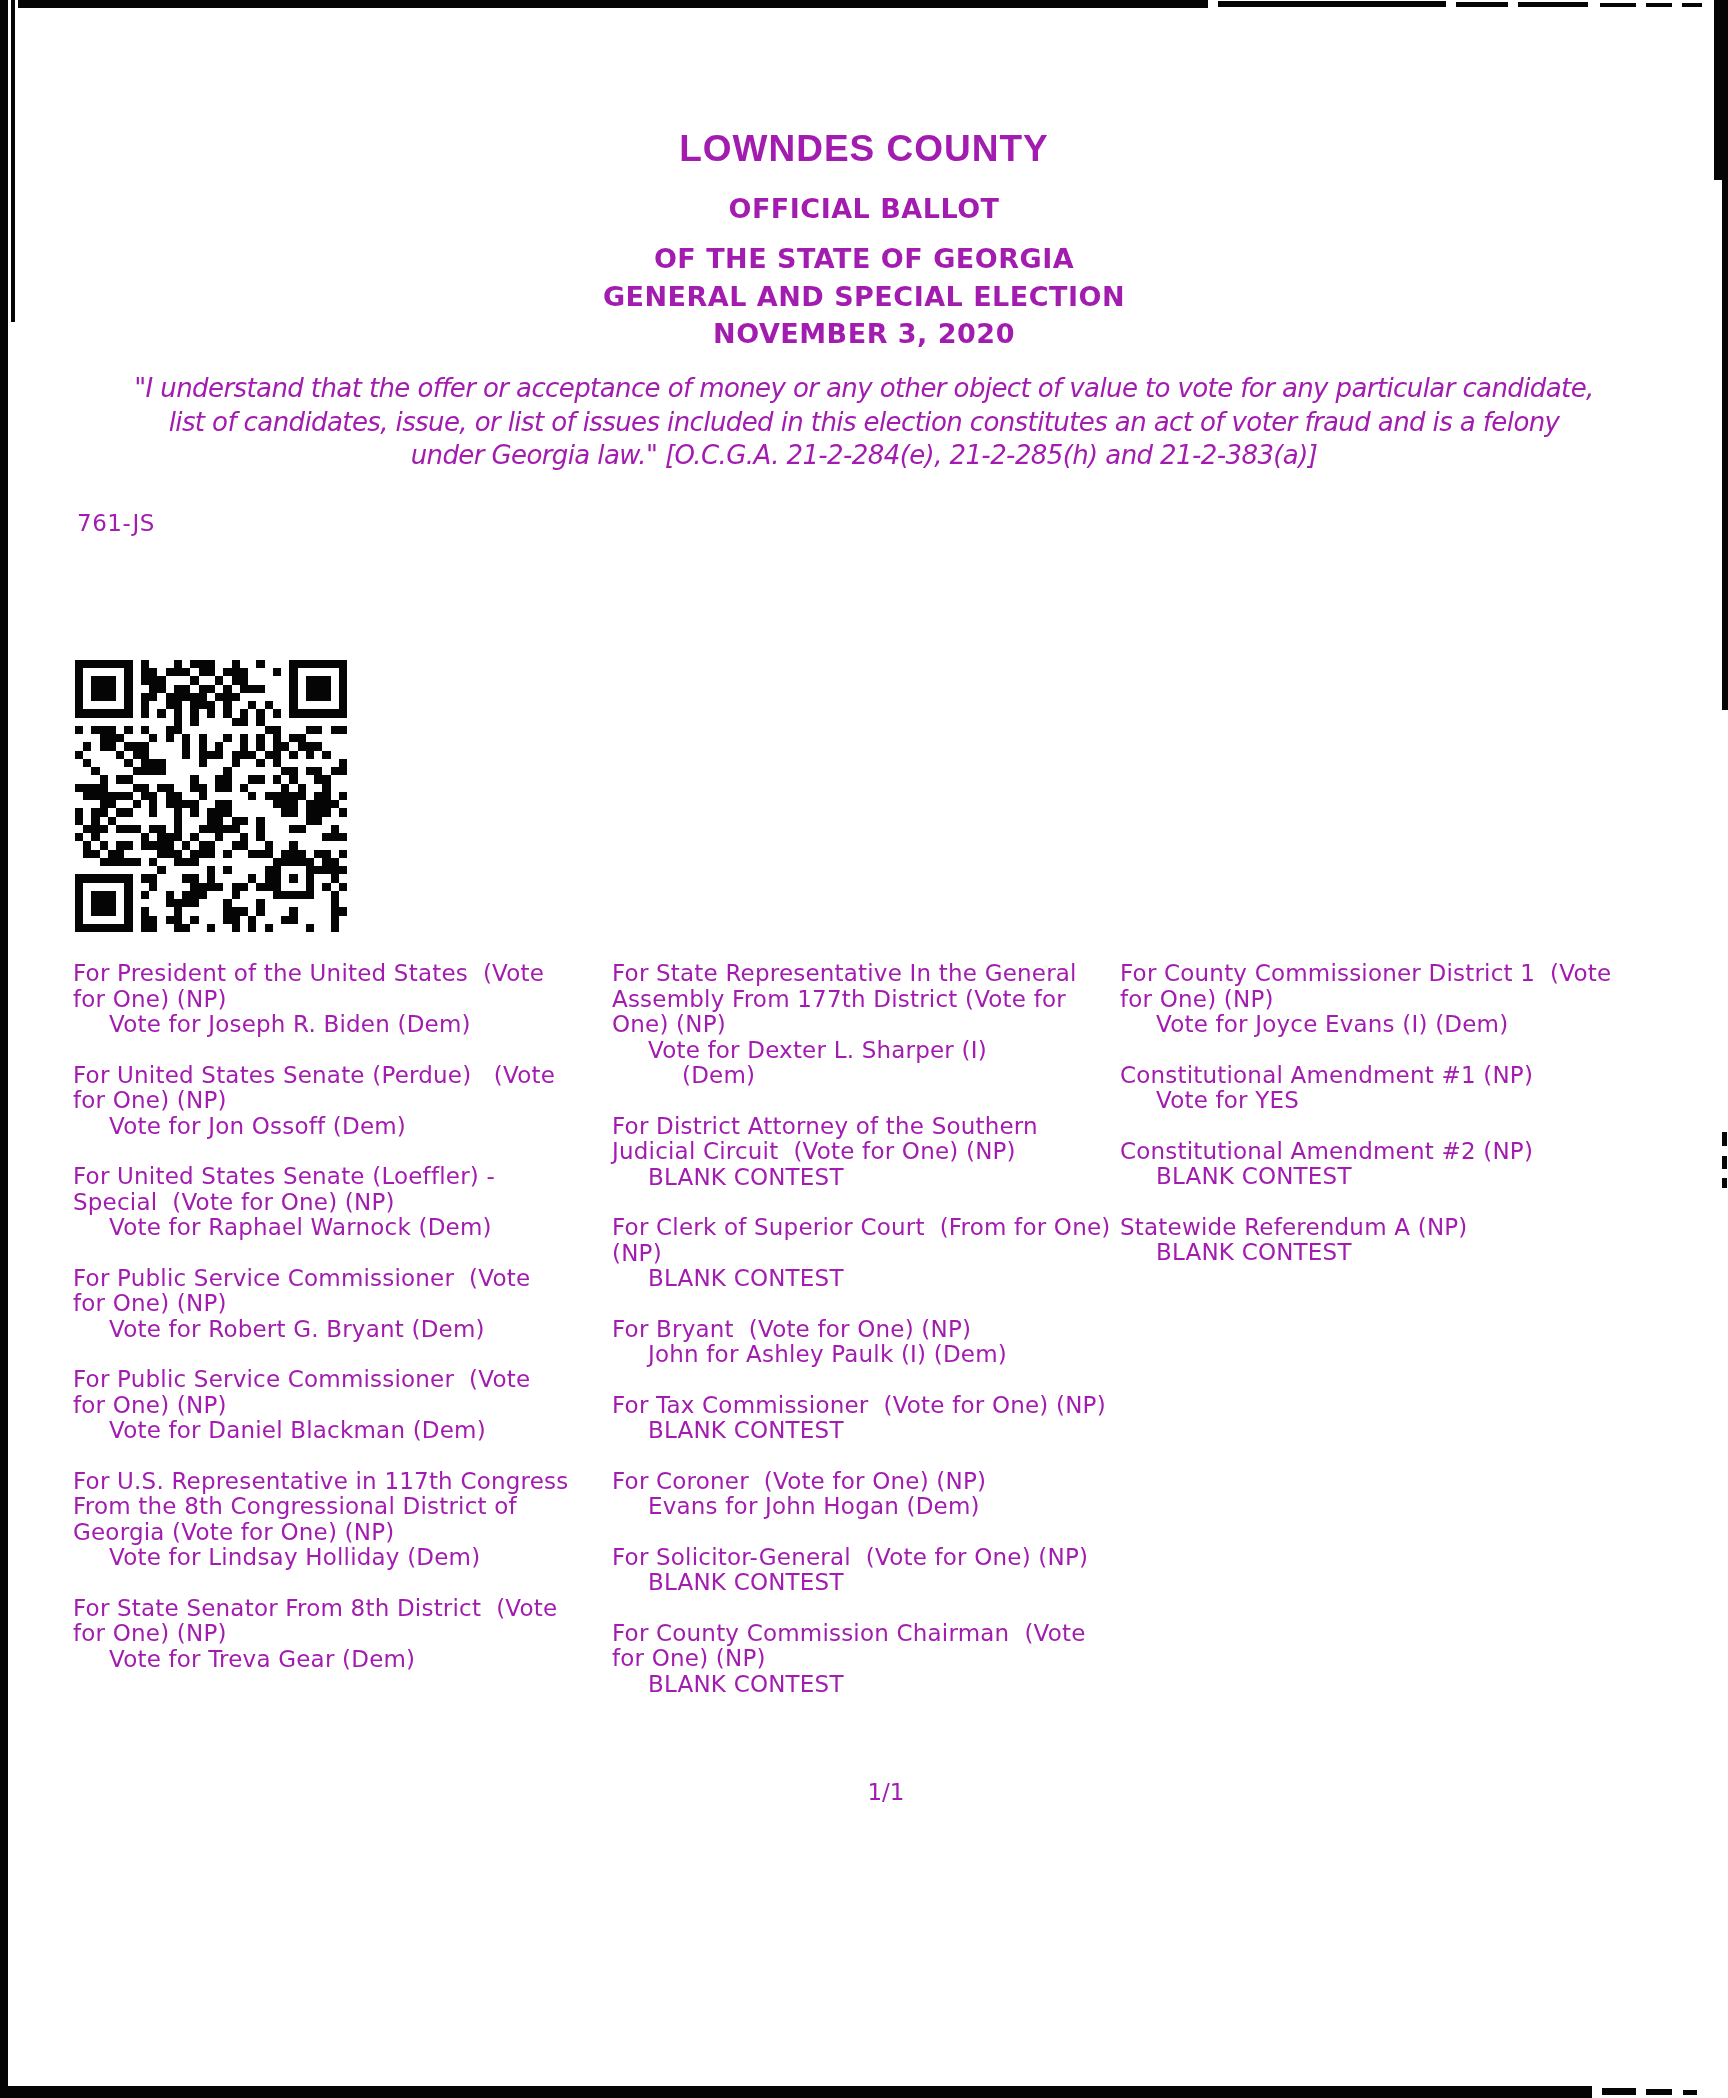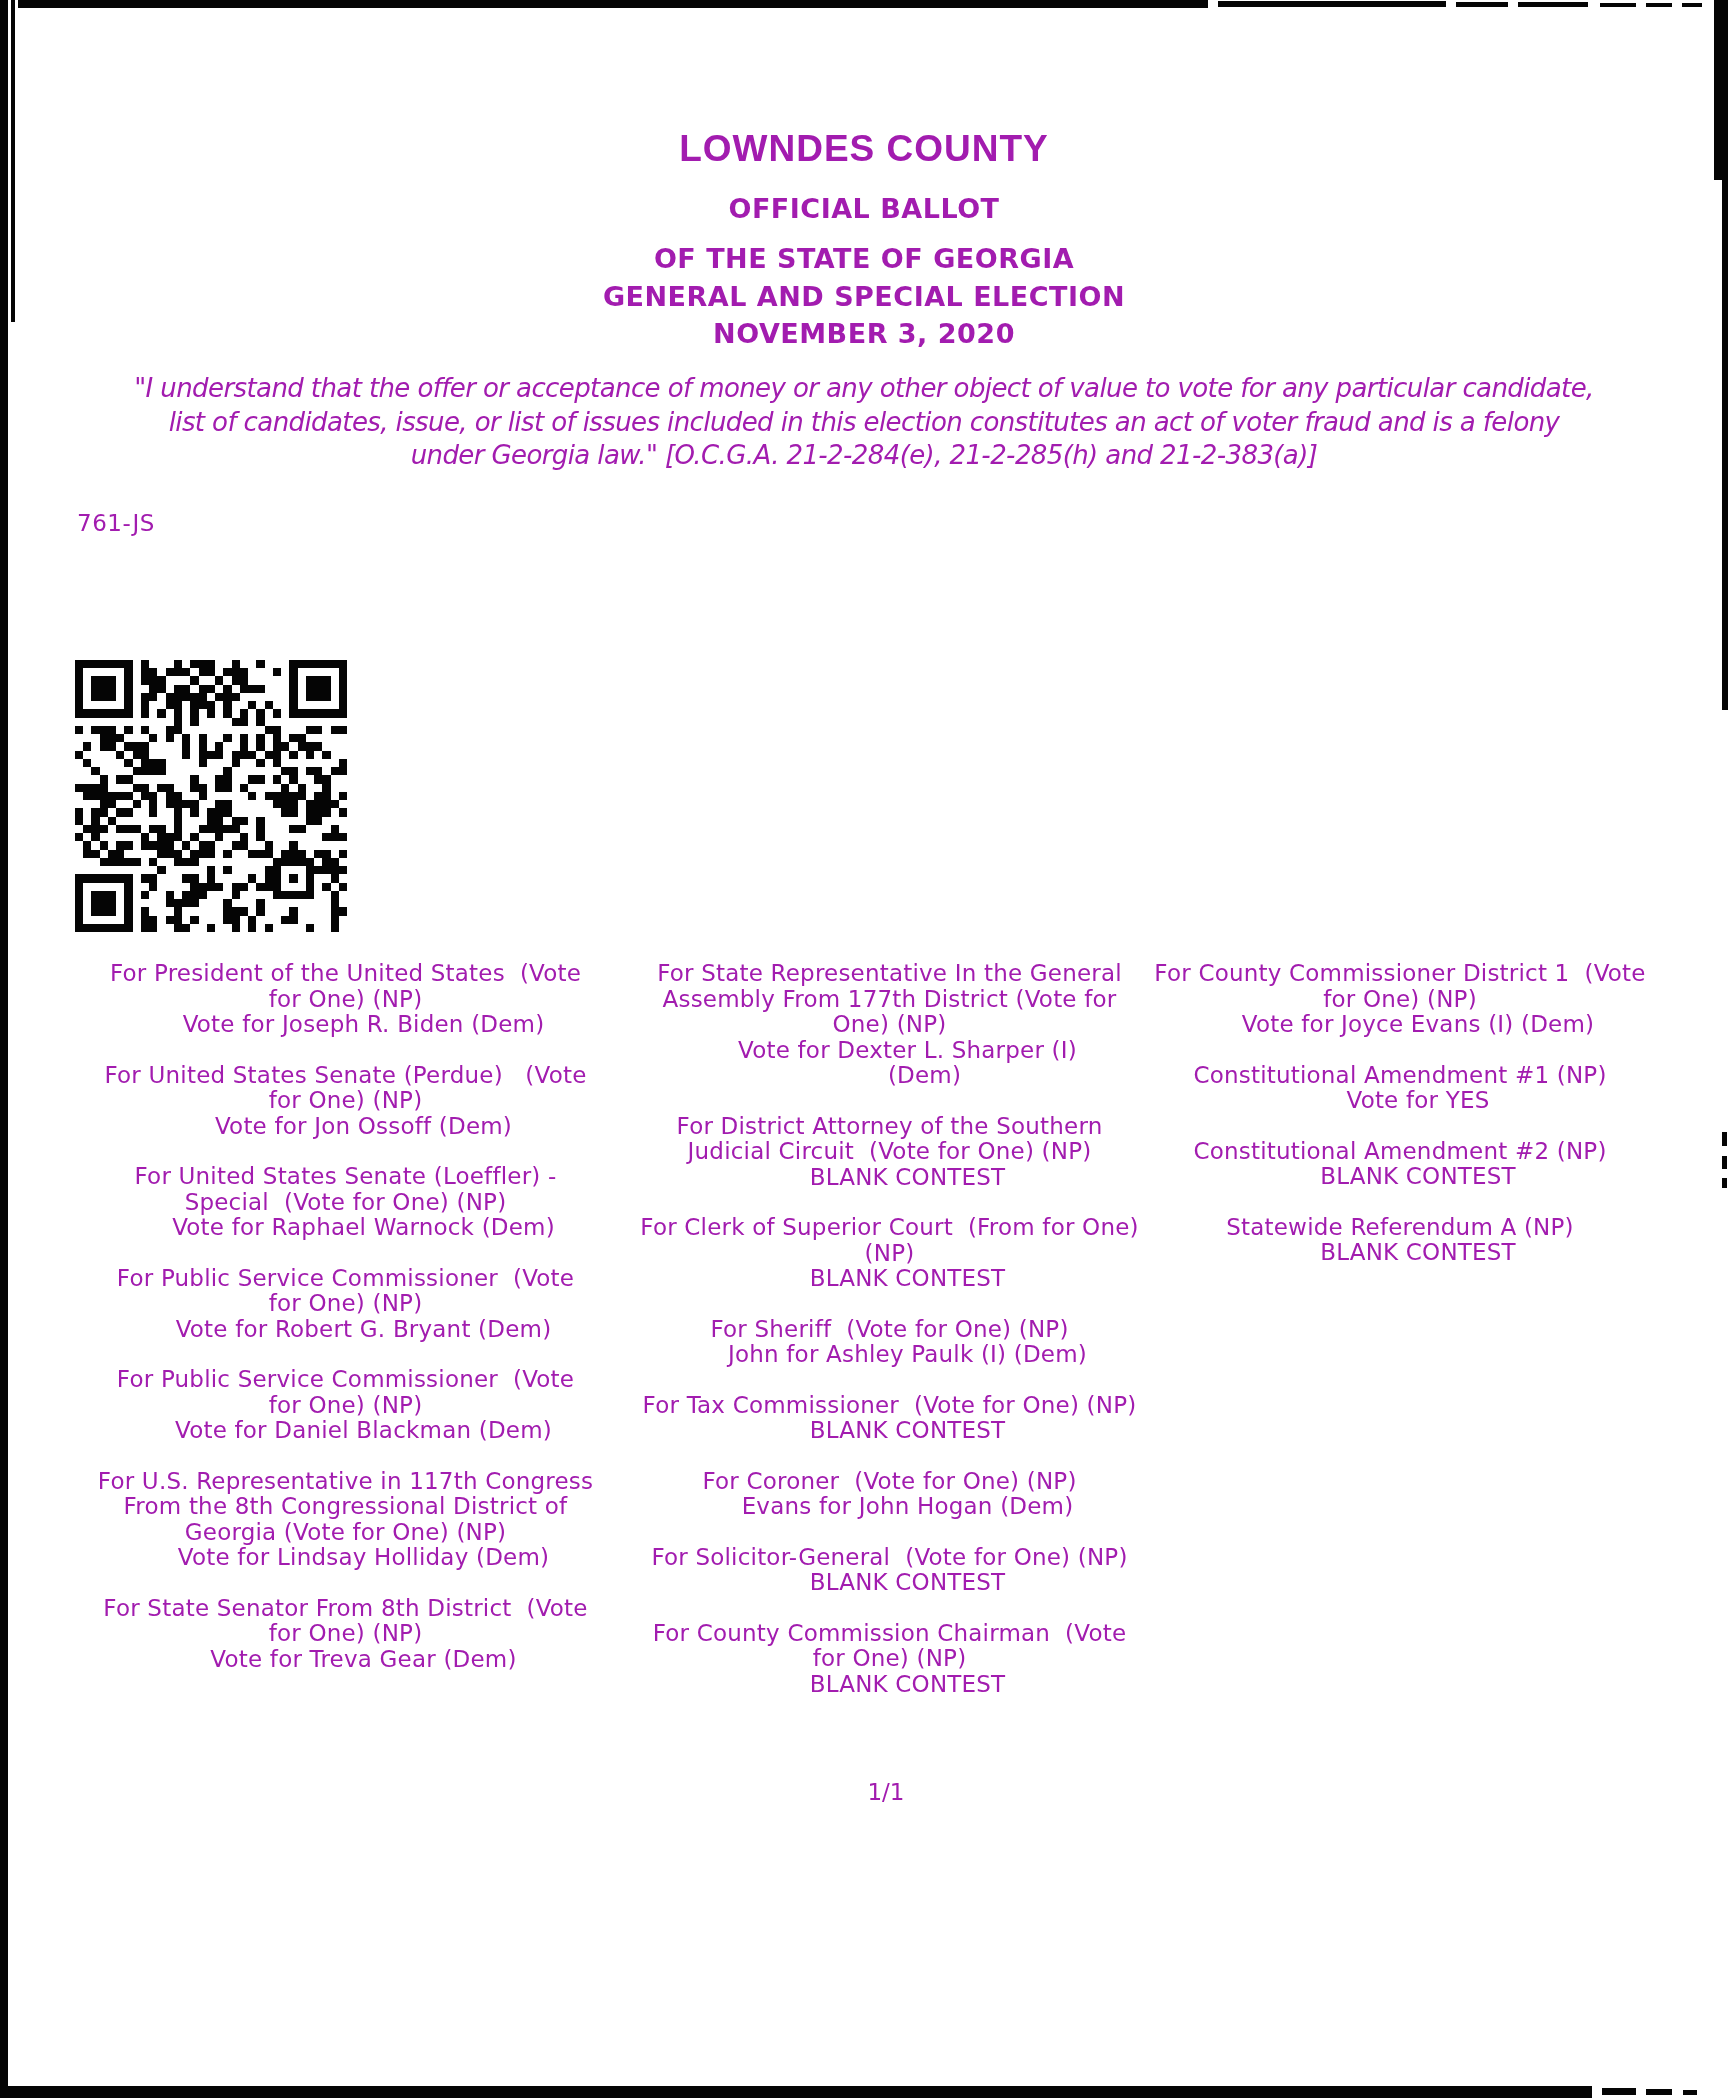--- a/index.html
+++ b/index.html
@@ -37,21 +37,21 @@
     position:absolute;left:77px;top:510px;font-size:23px;letter-spacing:.5px;white-space:pre;
   }
   
   .qr{position:absolute;left:72px;top:660px;}
   
   .col{position:absolute;top:961px;font-size:23px;line-height:25.5px;}
   .col-0{left:73px;width:545px;}
   .col-1{left:612px;width:555px;}
   .col-2{left:1120px;width:560px;}
   .block{margin-bottom:25px;}
-  .line{white-space:pre;letter-spacing:.2px;text-align:center;}
+  .line{white-space:pre;letter-spacing:.2px;}
   .ind0{padding-left:0;}
   .ind1{padding-left:36px;}
   .ind2{padding-left:70px;}
   
   .pageno{
     position:absolute;top:1779px;left:806px;width:160px;
     text-align:center;font-size:23px;white-space:pre;
   }
 </style>
 </head>
@@ -654,21 +654,21 @@
         <div class="line ind0">For District Attorney of the Southern</div>
         <div class="line ind0">Judicial Circuit  (Vote for One) (NP)</div>
         <div class="line ind1">BLANK CONTEST</div>
       </div>
       <div class="block">
         <div class="line ind0">For Clerk of Superior Court  (From for One)</div>
         <div class="line ind0">(NP)</div>
         <div class="line ind1">BLANK CONTEST</div>
       </div>
       <div class="block">
-        <div class="line ind0">For Sheriff  (Vote for One) (NP)</div>
+        <div class="line ind0">For Bryant  (Vote for One) (NP)</div>
         <div class="line ind1">John for Ashley Paulk (I) (Dem)</div>
       </div>
       <div class="block">
         <div class="line ind0">For Tax Commissioner  (Vote for One) (NP)</div>
         <div class="line ind1">BLANK CONTEST</div>
       </div>
       <div class="block">
         <div class="line ind0">For Coroner  (Vote for One) (NP)</div>
         <div class="line ind1">Evans for John Hogan (Dem)</div>
       </div>

